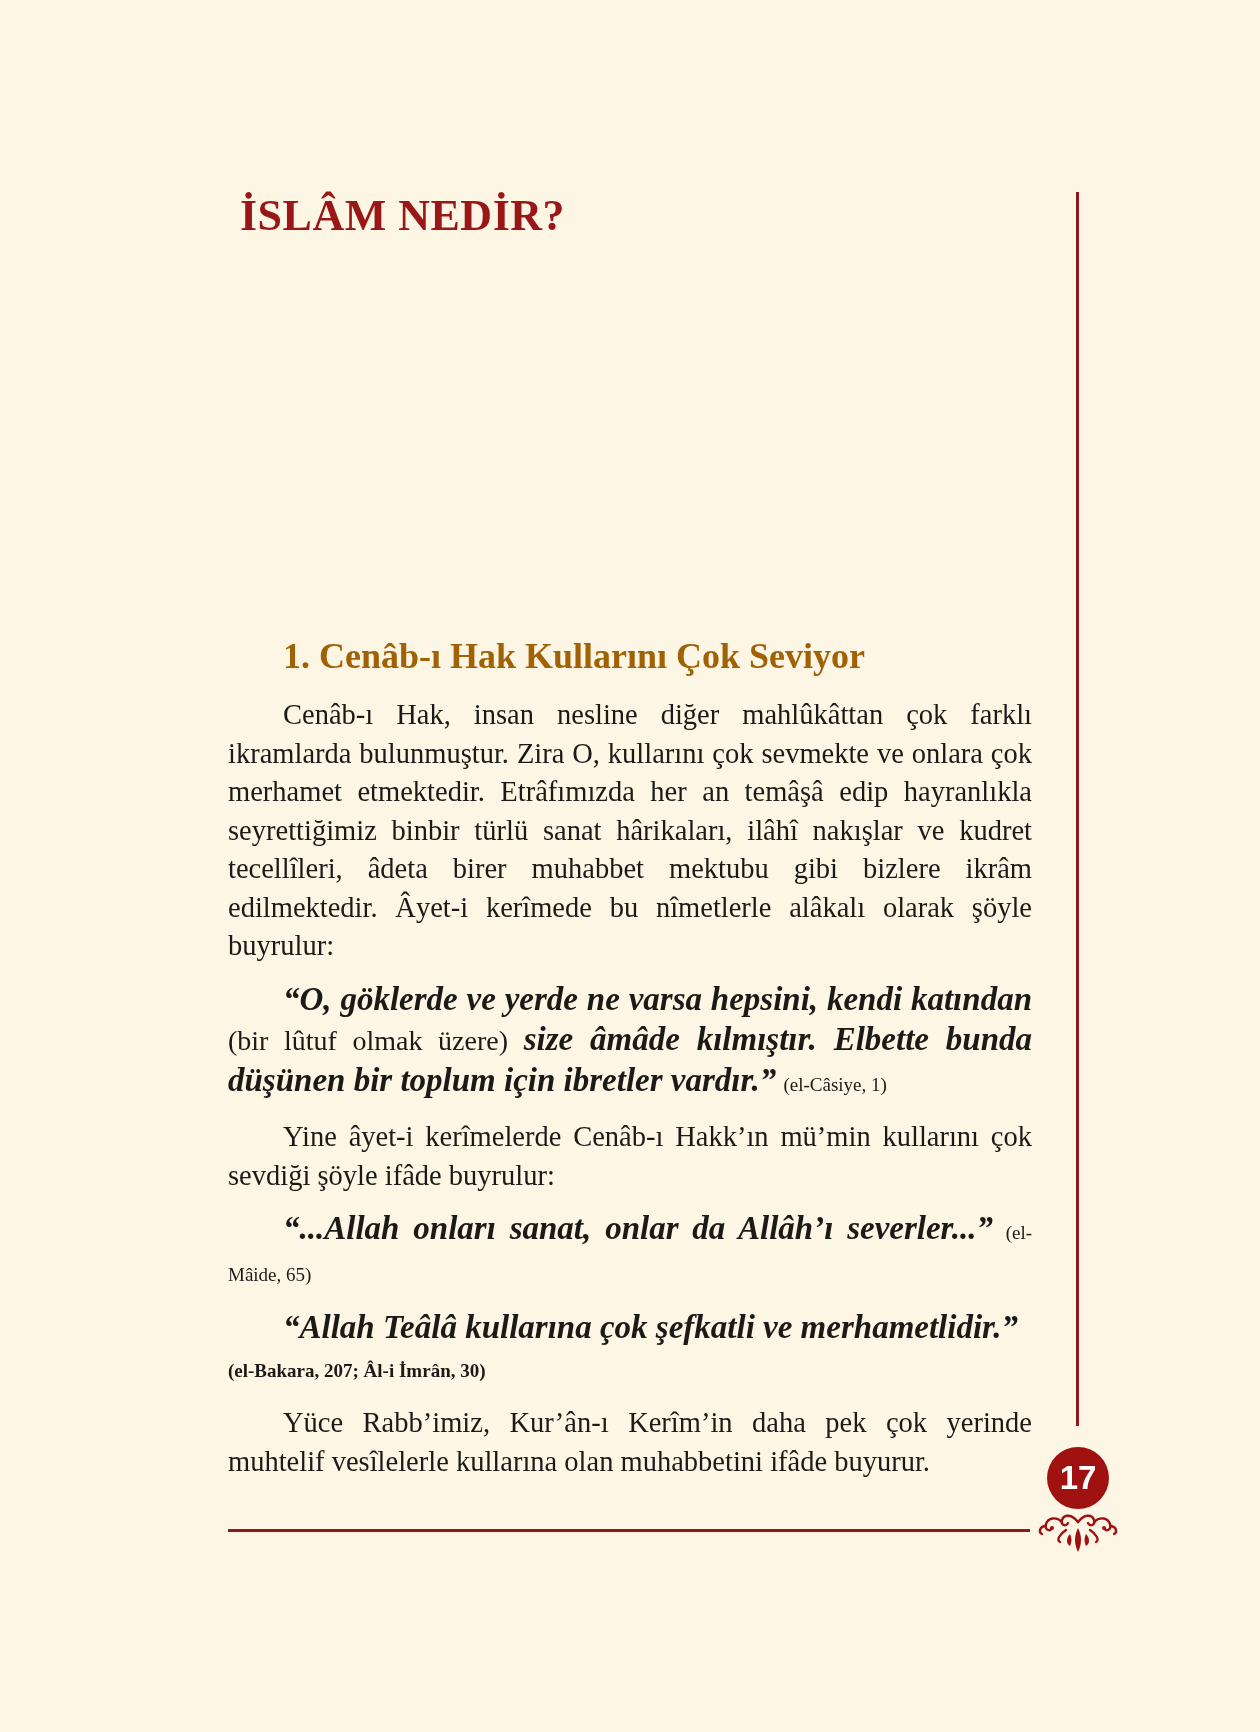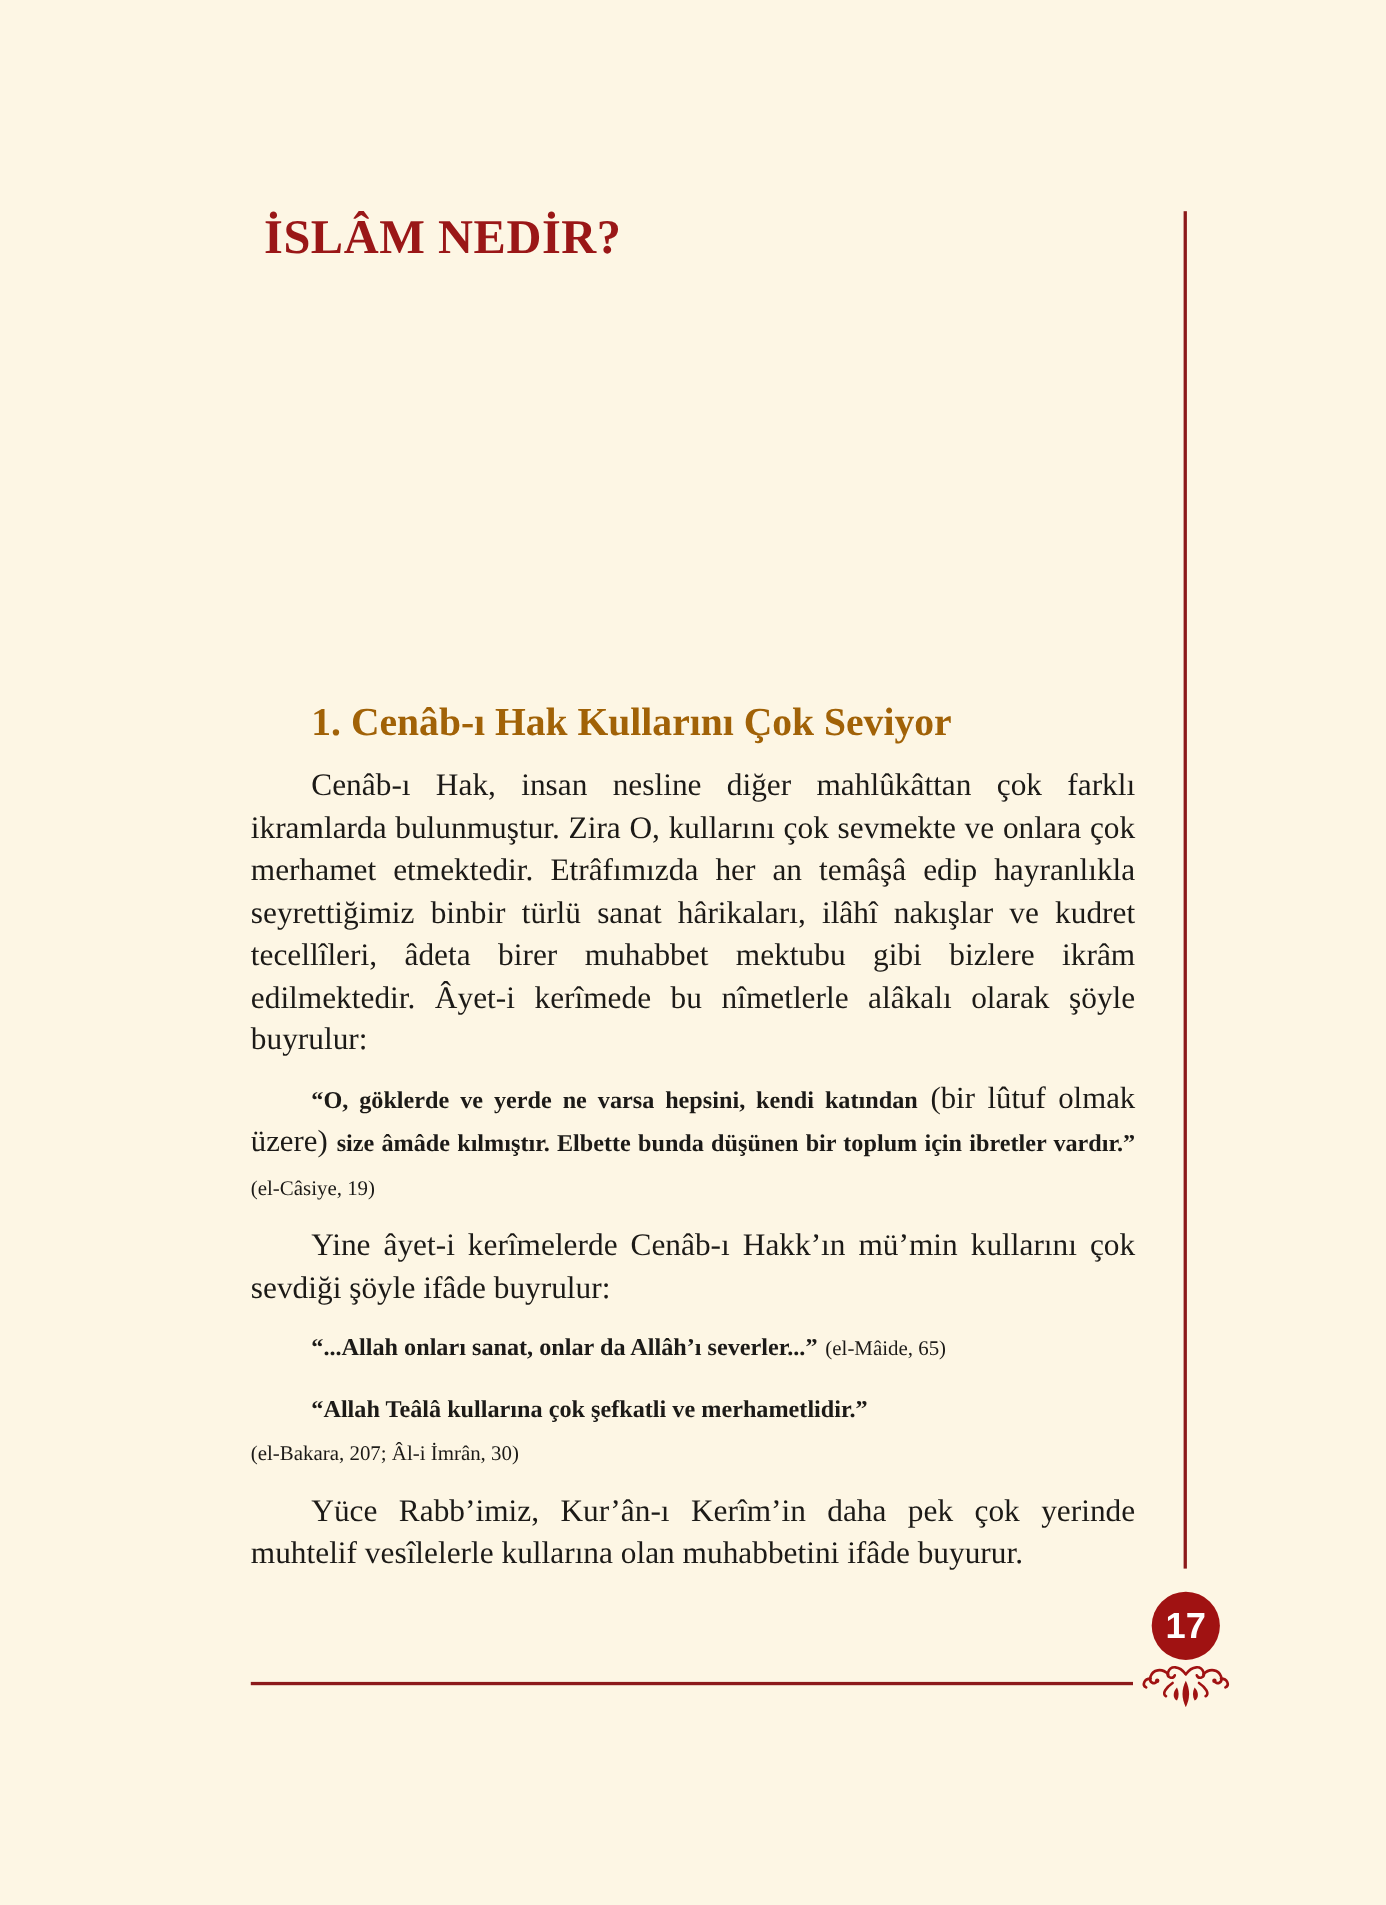--- a/index.html
+++ b/index.html
@@ -51,30 +51,32 @@
       margin: 0;
       font-size: 28.5px;
       line-height: 38.5px;
       text-align: justify;
       text-indent: 55px;
       color: #1c1a17;
     }
     p.spaced { margin-top: 14px; }
     .quote-bold {
       font-weight: bold;
-      font-size: 22px;
+      font-size: 33px;
+      font-style: italic;
     }
     .quote-plain {
       font-size: 28px;
     }
     .cite {
       font-size: 19px;
     }
     .cite-line {
       text-indent: 0;
+      font-weight: bold;
     }
     .bottom-rule {
       position: absolute;
       left: 228px;
       top: 1529px;
       width: 802px;
       height: 3px;
       background: #8c1a1a;
     }
     .page-number-badge {
@@ -106,21 +108,21 @@
 
 <h1 class="page-title">İSLÂM NEDİR?</h1>
 
 <div class="vertical-rule"></div>
 
 <div class="content">
   <h2 class="section-heading">1. Cenâb-ı Hak Kullarını Çok Seviyor</h2>
 
   <p>Cenâb-ı Hak, insan nesline diğer mahlûkâttan çok farklı ikramlarda bulunmuştur. Zira O, kullarını çok sevmekte ve onlara çok merhamet etmektedir. Etrâfımızda her an temâşâ edip hayranlıkla seyrettiğimiz binbir türlü sanat hârikaları, ilâhî nakışlar ve kudret tecellîleri, âdeta birer muhabbet mektubu gibi bizlere ikrâm edilmektedir. Âyet-i kerîmede bu nîmetlerle alâkalı olarak şöyle buyrulur:</p>
 
-  <p class="spaced"><span class="quote-bold">“O, göklerde ve yerde ne varsa hepsini, kendi katından</span> <span class="quote-plain">(bir lûtuf olmak üzere)</span> <span class="quote-bold">size âmâde kılmıştır. Elbette bunda düşünen bir toplum için ibretler vardır.”</span> <span class="cite">(el-Câsiye, 19)</span></p>
+  <p class="spaced"><span class="quote-bold">“O, göklerde ve yerde ne varsa hepsini, kendi katından</span> <span class="quote-plain">(bir lûtuf olmak üzere)</span> <span class="quote-bold">size âmâde kılmıştır. Elbette bunda düşünen bir toplum için ibretler vardır.”</span> <span class="cite">(el-Câsiye, 1)</span></p>
 
   <p class="spaced">Yine âyet-i kerîmelerde Cenâb-ı Hakk’ın mü’min kullarını çok sevdiği şöyle ifâde buyrulur:</p>
 
   <p class="spaced"><span class="quote-bold">“...Allah onları sanat, onlar da Allâh’ı severler...”</span> <span class="cite">(el-Mâide, 65)</span></p>
 
   <p class="spaced"><span class="quote-bold">“Allah Teâlâ kullarına çok şefkatli ve merhametlidir.”</span></p>
   <p class="cite-line"><span class="cite">(el-Bakara, 207; Âl-i İmrân, 30)</span></p>
 
   <p class="spaced">Yüce Rabb’imiz, Kur’ân-ı Kerîm’in daha pek çok yerinde muhtelif vesîlelerle kullarına olan muhabbetini ifâde buyurur.</p>
 </div>

